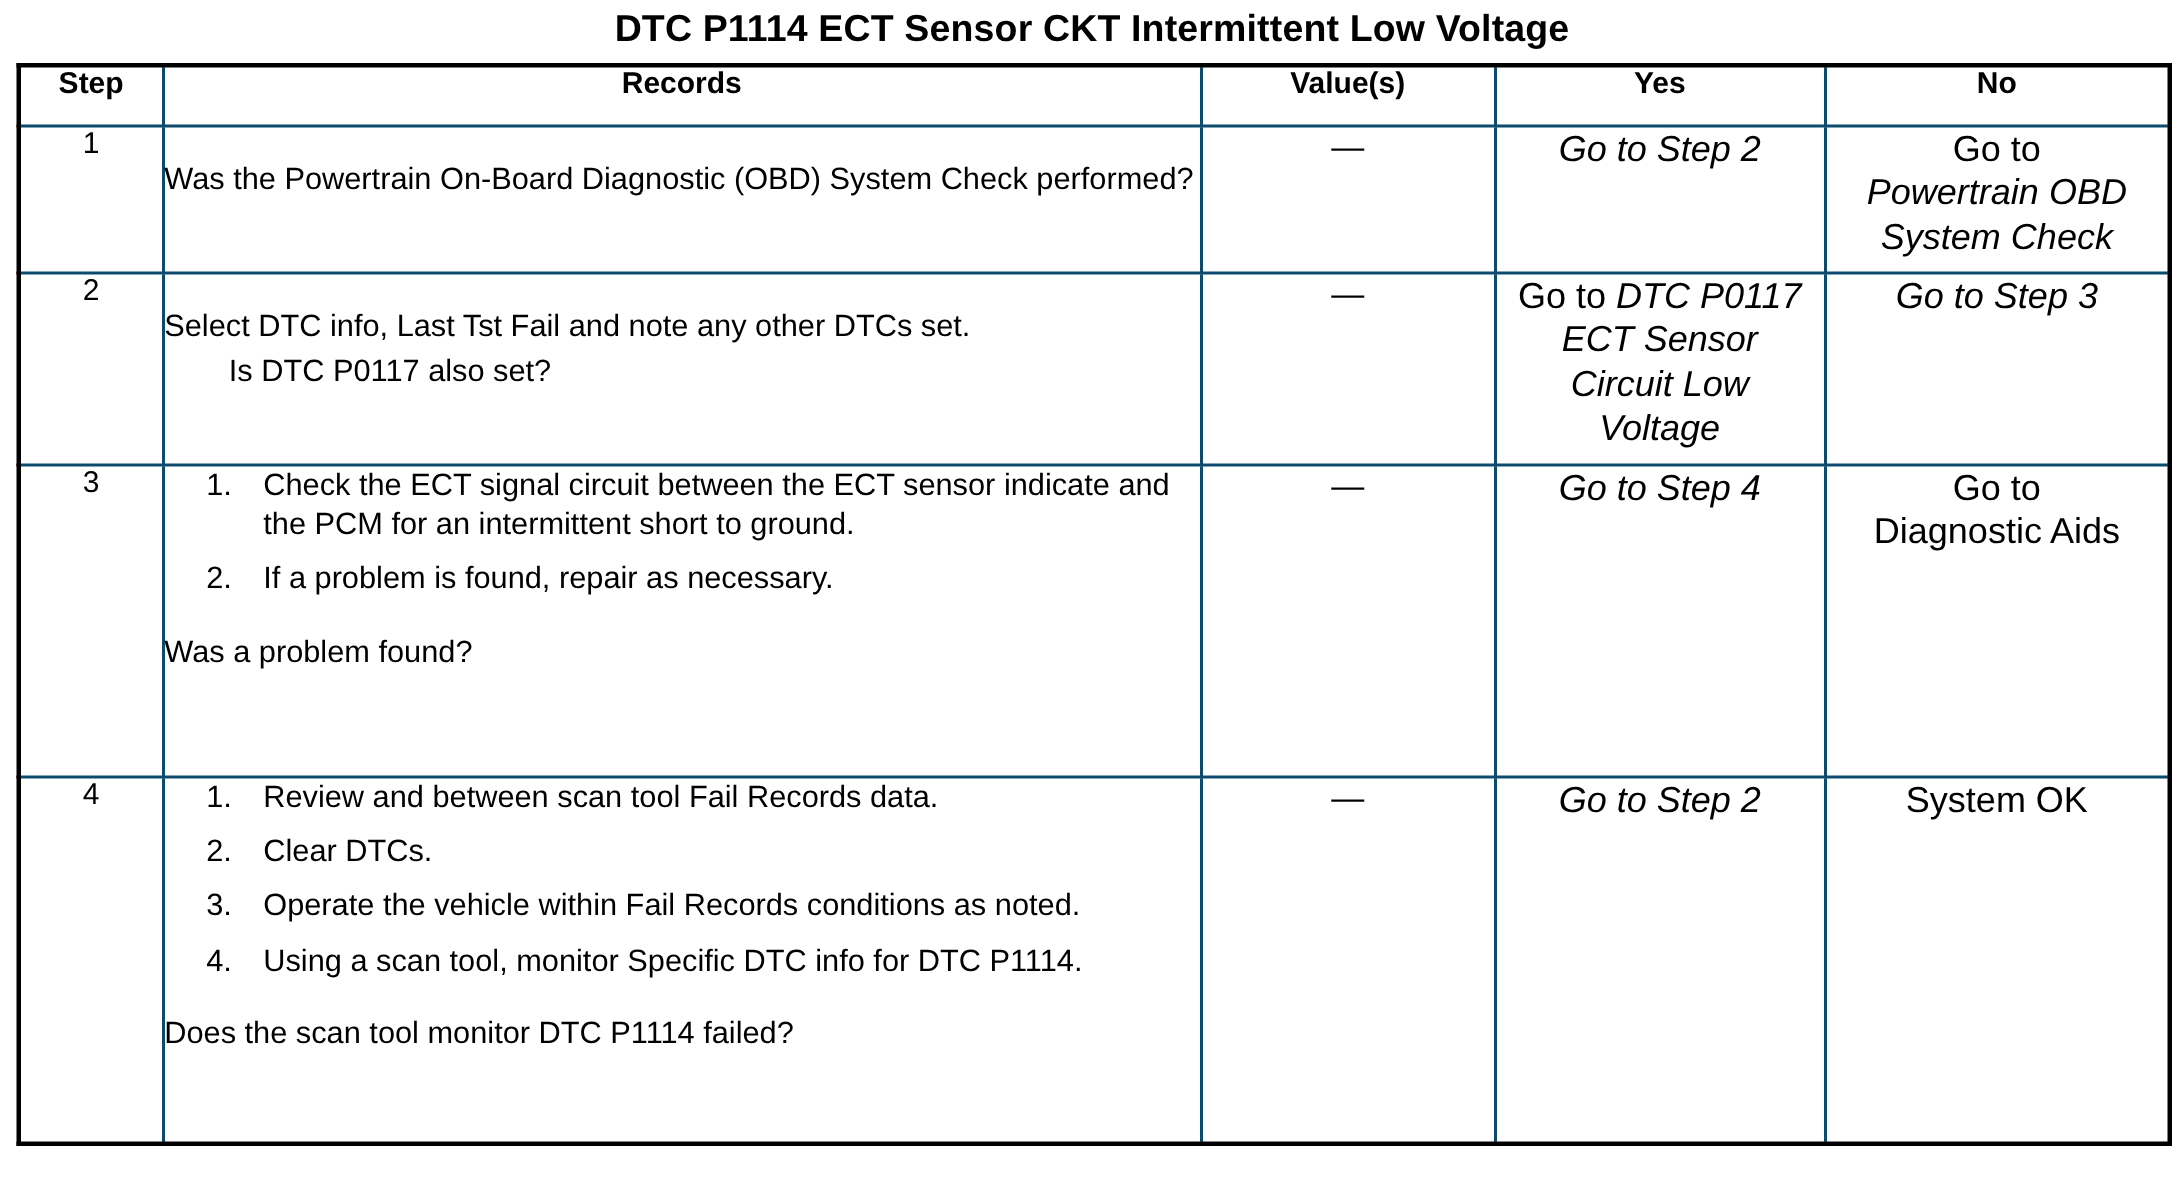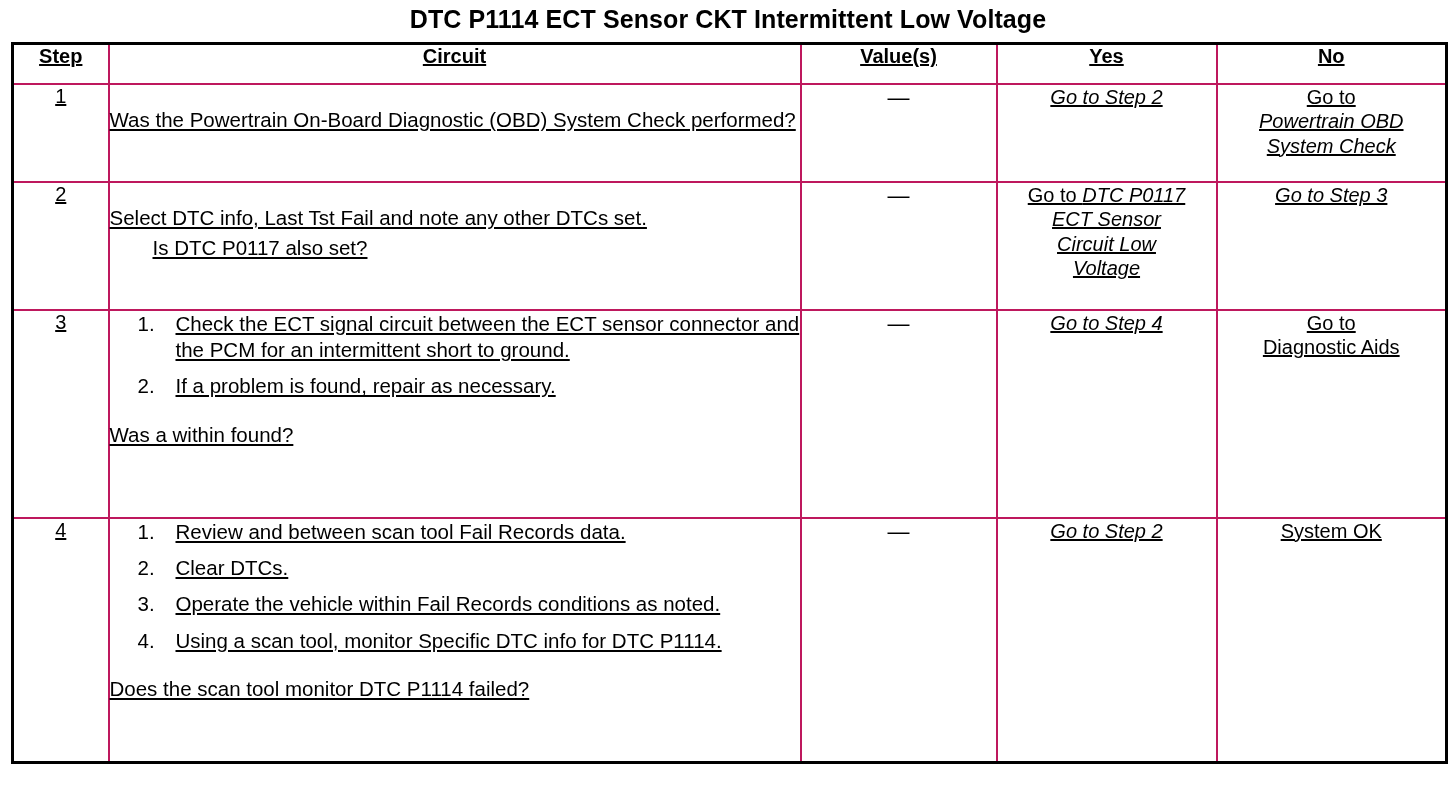--- a/index.html
+++ b/index.html
@@ -36,24 +36,23 @@
   table.dtc-table {
     border-collapse: collapse;
     table-layout: fixed;
     width: 1434px;
     margin-left: 11px;
     border: 3px solid #000;
   }
 
   table.dtc-table th,
   table.dtc-table td {
-    border: 2px solid #be185d;
+    border: 2px solid #0c4a6e;
     padding: 0;
     vertical-align: top;
-    text-decoration: underline;
   }
 
   
   .col-step  { width: 96px;  }
   .col-act   { width: 692px; }
   .col-val   { width: 196px; }
   .col-yes   { width: 220px; }
   .col-no    { width: 230px; }
 
   thead th {
@@ -111,21 +110,21 @@
   }
   .dash {
     display: inline-block;
     font-size: 22px;
     line-height: 1;
   }
 
   .ans-cell {
     text-align: center;
     vertical-align: bottom;
-    font-size: 20px;
+    font-size: 24px;
     line-height: 1.22;
     padding-bottom: 6px;
     padding-left: 4px;
     padding-right: 4px;
   }
   .ans-cell .ln { display: block; }
   .ital { font-style: italic; }
 
   
   .r1 { height: 98px; }
@@ -144,21 +143,21 @@
     <colgroup>
       <col class="col-step">
       <col class="col-act">
       <col class="col-val">
       <col class="col-yes">
       <col class="col-no">
     </colgroup>
     <thead>
       <tr>
         <th>Step</th>
-        <th>Circuit</th>
+        <th>Records</th>
         <th>Value(s)</th>
         <th>Yes</th>
         <th>No</th>
       </tr>
     </thead>
     <tbody>
 
       <tr class="r1">
         <td class="step-cell">1</td>
         <td class="action-cell">
@@ -196,28 +195,28 @@
           <span class="ln ital">Go to Step 3</span>
         </td>
       </tr>
 
       <tr class="r3">
         <td class="step-cell">3</td>
         <td class="action-cell">
           <ul class="action-list">
             <li>
               <span class="num">1.</span>
-              <span>Check the ECT signal circuit between the ECT sensor connector and the PCM for an intermittent short to ground.</span>
+              <span>Check the ECT signal circuit between the ECT sensor indicate and the PCM for an intermittent short to ground.</span>
             </li>
             <li>
               <span class="num">2.</span>
               <span>If a problem is found, repair as necessary.</span>
             </li>
           </ul>
-          <div class="action-line action-tail">Was a within found?</div>
+          <div class="action-line action-tail">Was a problem found?</div>
         </td>
         <td class="value-cell">
           <span class="dash">—</span>
         </td>
         <td class="ans-cell">
           <span class="ln ital">Go to Step 4</span>
         </td>
         <td class="ans-cell">
           <span class="ln">Go to</span>
           <span class="ln">Diagnostic Aids</span>

